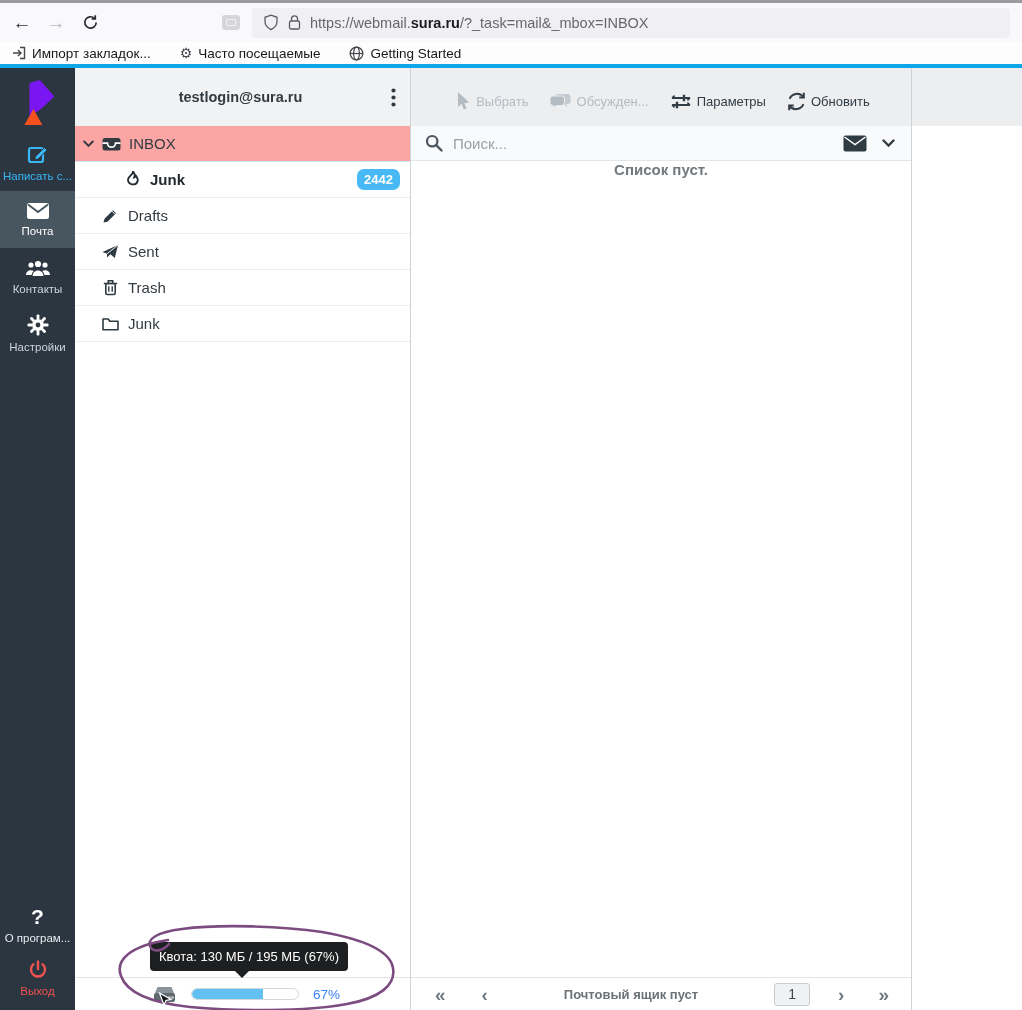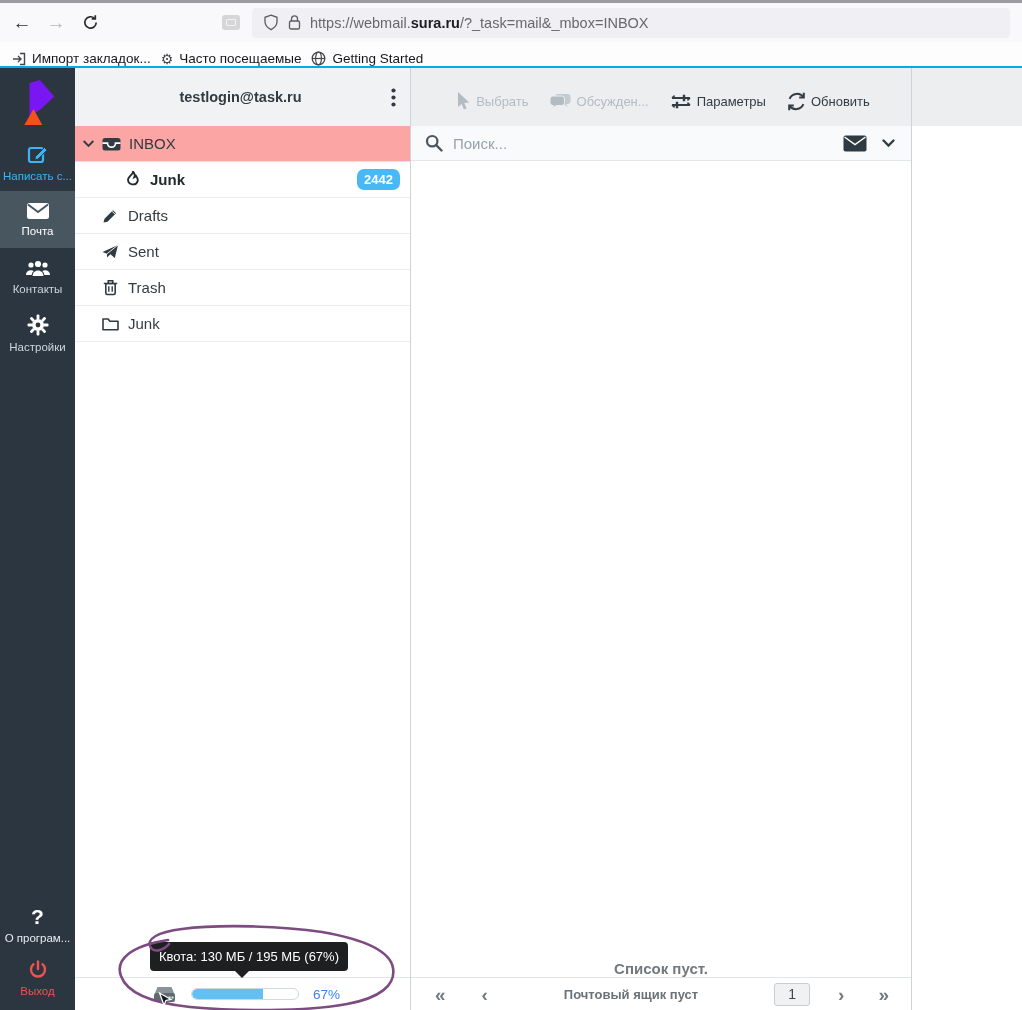--- a/index.html
+++ b/index.html
@@ -16,22 +16,22 @@
   .nav-btn.disabled { color:#b6b6b8; }
   .chrome-spacer { width:112px; }
   .ext-icon { width:18px; height:15px; background:#d6d6d8; border-radius:3px; margin-right:12px;
               display:flex; align-items:center; justify-content:center; }
   .ext-icon span { display:block; width:10px; height:7px; border:1px solid #f3f3f5; border-radius:1px; }
   .url-bar { flex:1; height:30px; background:#f0f0f4; border-radius:4px; display:flex;
              align-items:center; padding:0 11px; margin-right:4px; }
   .url-bar svg { flex:none; margin-right:9px; }
   .url-text { font-size:14.5px; color:#67676c; white-space:nowrap; overflow:hidden; }
   .url-domain { color:#1c1c21; font-weight:700; }
-  .bookmarks-bar { height:26px; background:#fdfdfd; border-bottom:2px solid #0ea5e9;
-                   display:flex; align-items:flex-end; padding:0 12px; gap:10px; }
+  .bookmarks-bar { height:26px; background:#fdfdfd; border-bottom:4px solid #0ea5e9;
+                   display:flex; align-items:center; padding:0 12px; gap:29px; }
   .bm-item { display:flex; align-items:center; gap:6px; font-size:13.5px; color:#18171c; white-space:nowrap; }
   .bm-item .g { font-size:14px; color:#45454b; line-height:1; }
   
   .app { display:flex; height:942px; }
   
   .taskmenu { width:75px; background:#2b3640; display:flex; flex-direction:column; color:#cdd6db; flex:none; }
   .logo { height:58px; margin-top:8px; display:flex; align-items:center; justify-content:center; }
   .logo-mark { width:40px; height:50px; position:relative; }
   .logo-purple { position:absolute; inset:0; background:#7a16f2;
                  clip-path:polygon(30% 6%, 56% 0%, 92% 33%, 60% 57%, 30% 74%); }
@@ -74,21 +74,21 @@
   .mail-toolbar { height:58px; background:#eceef0; display:flex; justify-content:center; gap:20px; flex:none; }
   .tb-btn { display:flex; flex-direction:row; align-items:center; gap:4px; padding-top:9px;
             font-size:13px; color:#323c44; min-width:58px; white-space:nowrap; }
   .tb-btn.disabled { color:#b4bcc3; }
   .search-row { height:35px; background:#f8fafb; border-bottom:1px solid #e3e6e8; display:flex;
                 align-items:center; padding:0 14px; gap:10px; flex:none; }
   .search-input { flex:1; border:none; background:transparent; font-size:15px; color:#0c4a6e; outline:none;
                   font-family:"Liberation Sans", sans-serif; }
   .search-input::placeholder { color:#9aa2a8; }
   .scope { display:flex; align-items:center; gap:15px; padding-right:2px; }
-  .list-body { flex:1; display:flex; align-items:flex-end; justify-content:center; }
+  .list-body { flex:1; display:flex; align-items:flex-start; justify-content:center; }
   .empty-msg { color:#72797e; font-weight:700; font-size:15px; }
   .list-footer { height:33px; border-top:1px solid #e2e5e7; display:flex; align-items:center;
                  padding:0 16px; color:#6f777c; flex:none; }
   .pg-btn { font-size:19px; font-weight:700; color:#717a80; line-height:1; }
   .pg-first { margin-left:8px; } .pg-prev { margin-left:36px; }
   .pg-msg { flex:1; text-align:center; font-weight:700; font-size:13px; color:#6b7378; }
   .page-input { width:36px; height:23px; background:#eff1f2; border:1px solid #c9cdd0; border-radius:3px;
                 text-align:center; font-size:14px; color:#40474c; font-family:"Liberation Sans", sans-serif; }
   .pg-next { margin-left:28px; } .pg-last { margin-left:34px; margin-right:6px; }
   
@@ -218,21 +218,21 @@
             <path d="M10 1.5v7.5" stroke="#ef5350" stroke-width="2.4" stroke-linecap="round"></path>
             <path d="M5.5 4.2a7 7 0 1 0 9 0" fill="none" stroke="#ef5350" stroke-width="2.4" stroke-linecap="round"></path>
           </svg>
           <span>Выход</span>
         </div>
       </div>
     </div>
 
     <div class="folders">
       <div class="folders-header">
-        <div class="account">testlogin@task.ru</div>
+        <div class="account">testlogin@sura.ru</div>
         <div class="kebab">
           <svg width="5" height="19" viewBox="0 0 5 19">
             <circle cx="2.5" cy="2.5" r="2.1" fill="#323b42"></circle>
             <circle cx="2.5" cy="9.5" r="2.1" fill="#323b42"></circle>
             <circle cx="2.5" cy="16.5" r="2.1" fill="#323b42"></circle>
           </svg>
         </div>
       </div>
 
       <div class="folder-row root selected">

